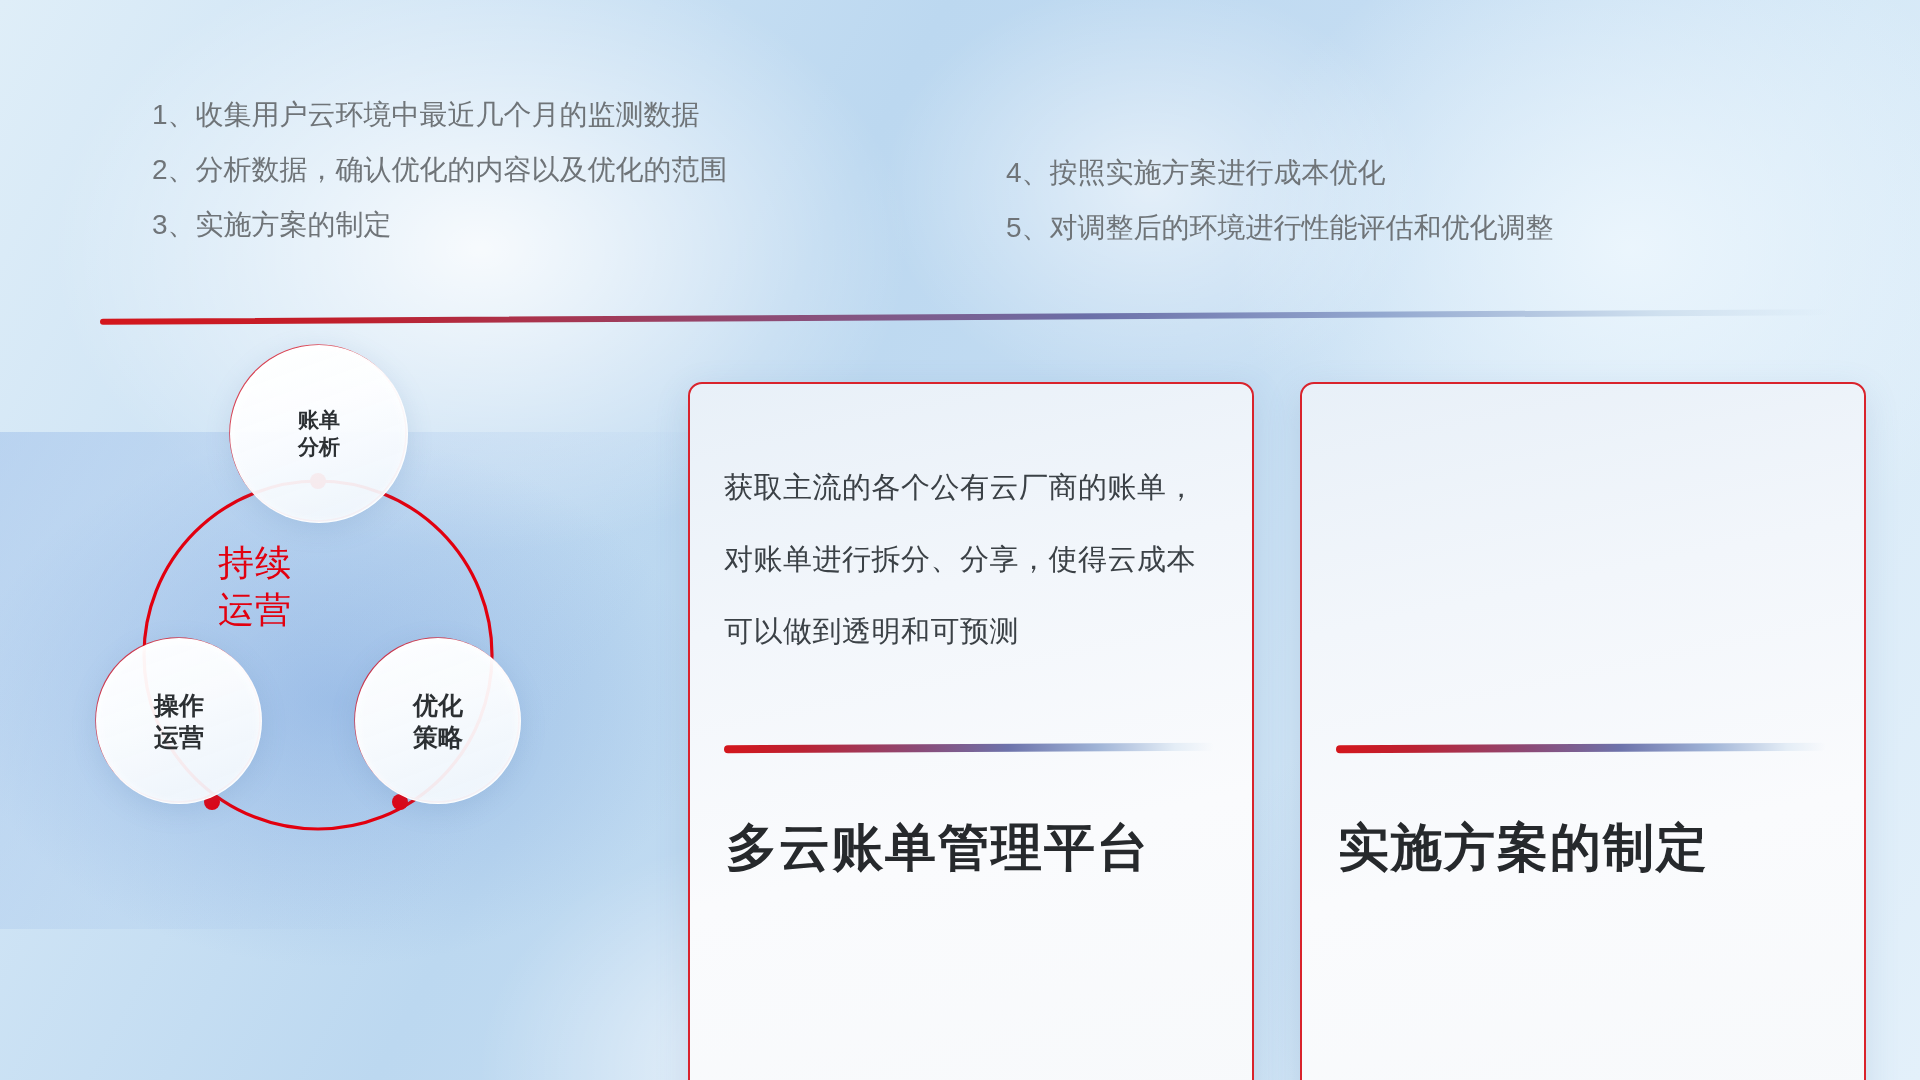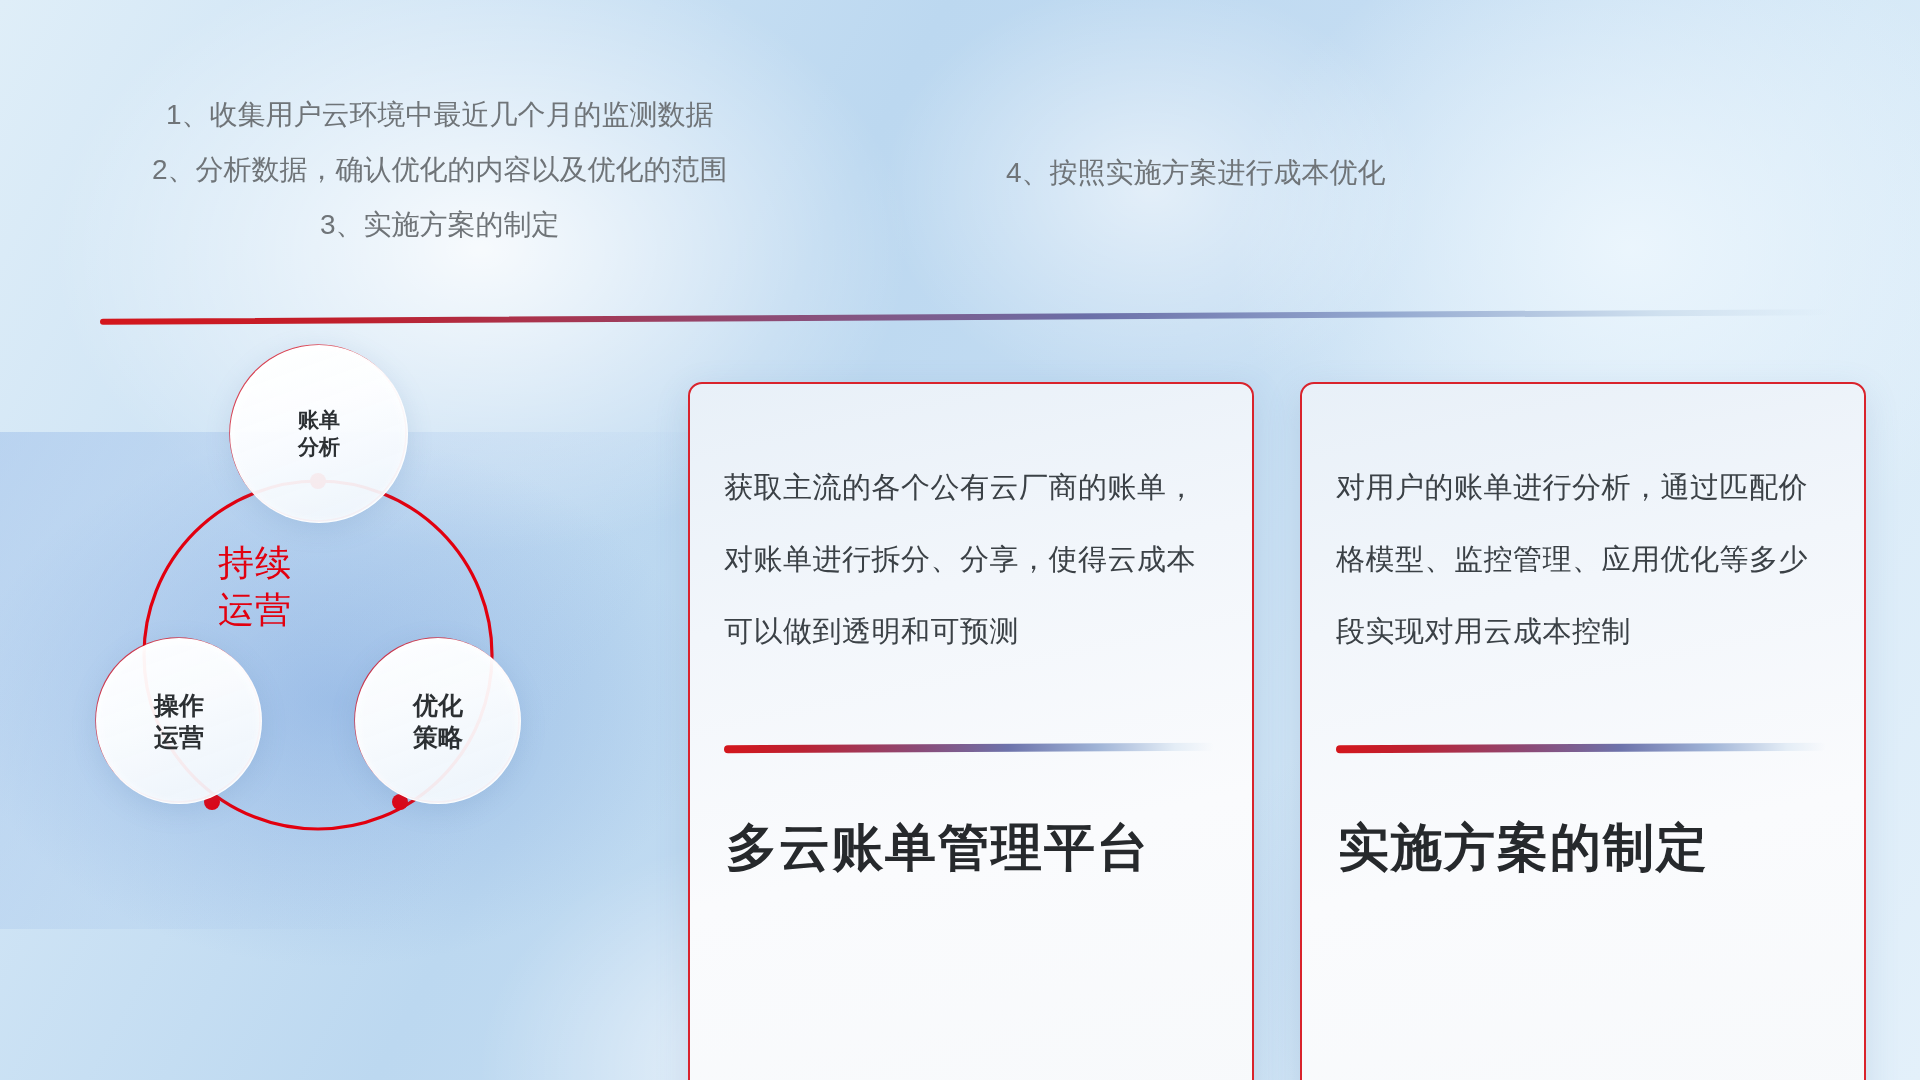--- a/index.html
+++ b/index.html
@@ -40,21 +40,21 @@
   #bgBlobF{
     left:40%;top:-10%;width:40%;height:55%;
     background:radial-gradient(closest-side,rgba(255,255,255,.55),rgba(255,255,255,0) 70%);
   }
   #bgSheen{
     left:0;top:40%;width:46%;height:46%;
     background:linear-gradient(125deg,rgba(150,185,232,.45),rgba(150,185,232,0) 62%);
   }
 
   
-  .steps{position:absolute;color:#6f7478;font-size:28px;line-height:1;white-space:nowrap;text-align:center;}
+  .steps{position:absolute;color:#6f7478;font-size:28px;line-height:1;white-space:nowrap;}
   .steps .row{margin-bottom:27px;}
   #stepsLeft{left:152px;top:101px;}
   #stepsRight{left:1006px;top:159px;}
 
   
   #topDivider{
     position:absolute;left:100px;top:314px;width:1731px;height:6px;
     background:linear-gradient(90deg,#d4161c 0%,#c01f2c 14%,#8f4a72 38%,#6b6fa8 57%,#93a8cf 74%,#cfe0ef 90%,rgba(223,236,247,0) 100%);
     border-radius:3px;
     transform:skewY(-0.32deg);
@@ -123,20 +123,21 @@
 </div>
 
 <div class="steps" id="stepsLeft">
   <div class="row">1、收集用户云环境中最近几个月的监测数据</div>
   <div class="row">2、分析数据，确认优化的内容以及优化的范围</div>
   <div class="row">3、实施方案的制定</div>
 </div>
 
 <div class="steps" id="stepsRight">
   <div class="row">4、按照实施方案进行成本优化</div>
+  <div class="row">5、对调整后的环境进行性能评估和优化调整</div>
 </div>
 
 <div id="topDivider"></div>
 
 <div id="diagram">
 
   <svg id="ringSvg" viewBox="0 0 530 600" xmlns="http://www.w3.org/2000/svg">
 
     <circle cx="218" cy="305" r="174" fill="none" stroke="#e2000f" stroke-width="3.2"></circle>
 
@@ -176,16 +177,15 @@
   </div>
 </div>
 
 <div class="card" id="card1">
   <div class="cardBody">获取主流的各个公有云厂商的账单，对账单进行拆分、分享，使得云成本可以做到透明和可预测</div>
   <div class="cardRule"></div>
   <div class="cardTitle">多云账单管理平台</div>
 </div>
 
 <div class="card" id="card2">
-  <div class="cardBody">对用户的账单进行分析，通过匹配价格模型、监控管理、应用优化等多少段实现对用云成本控制</div>
   <div class="cardRule"></div>
   <div class="cardTitle">实施方案的制定</div>
 </div>
 
 </body></html>

